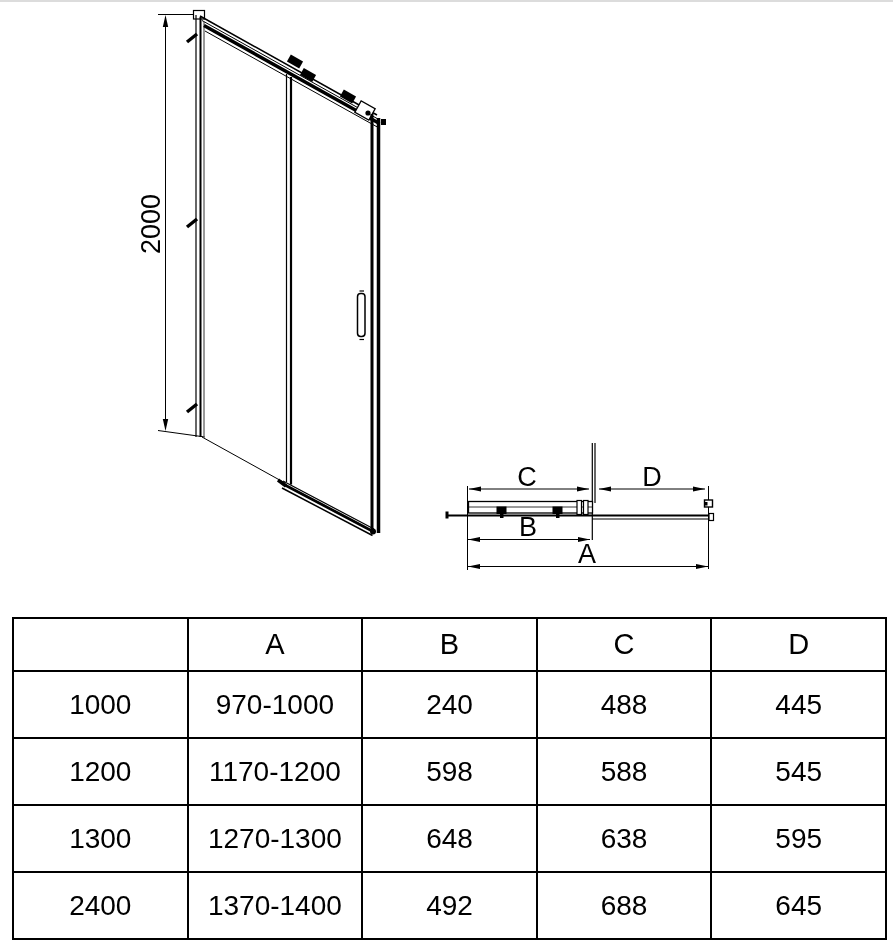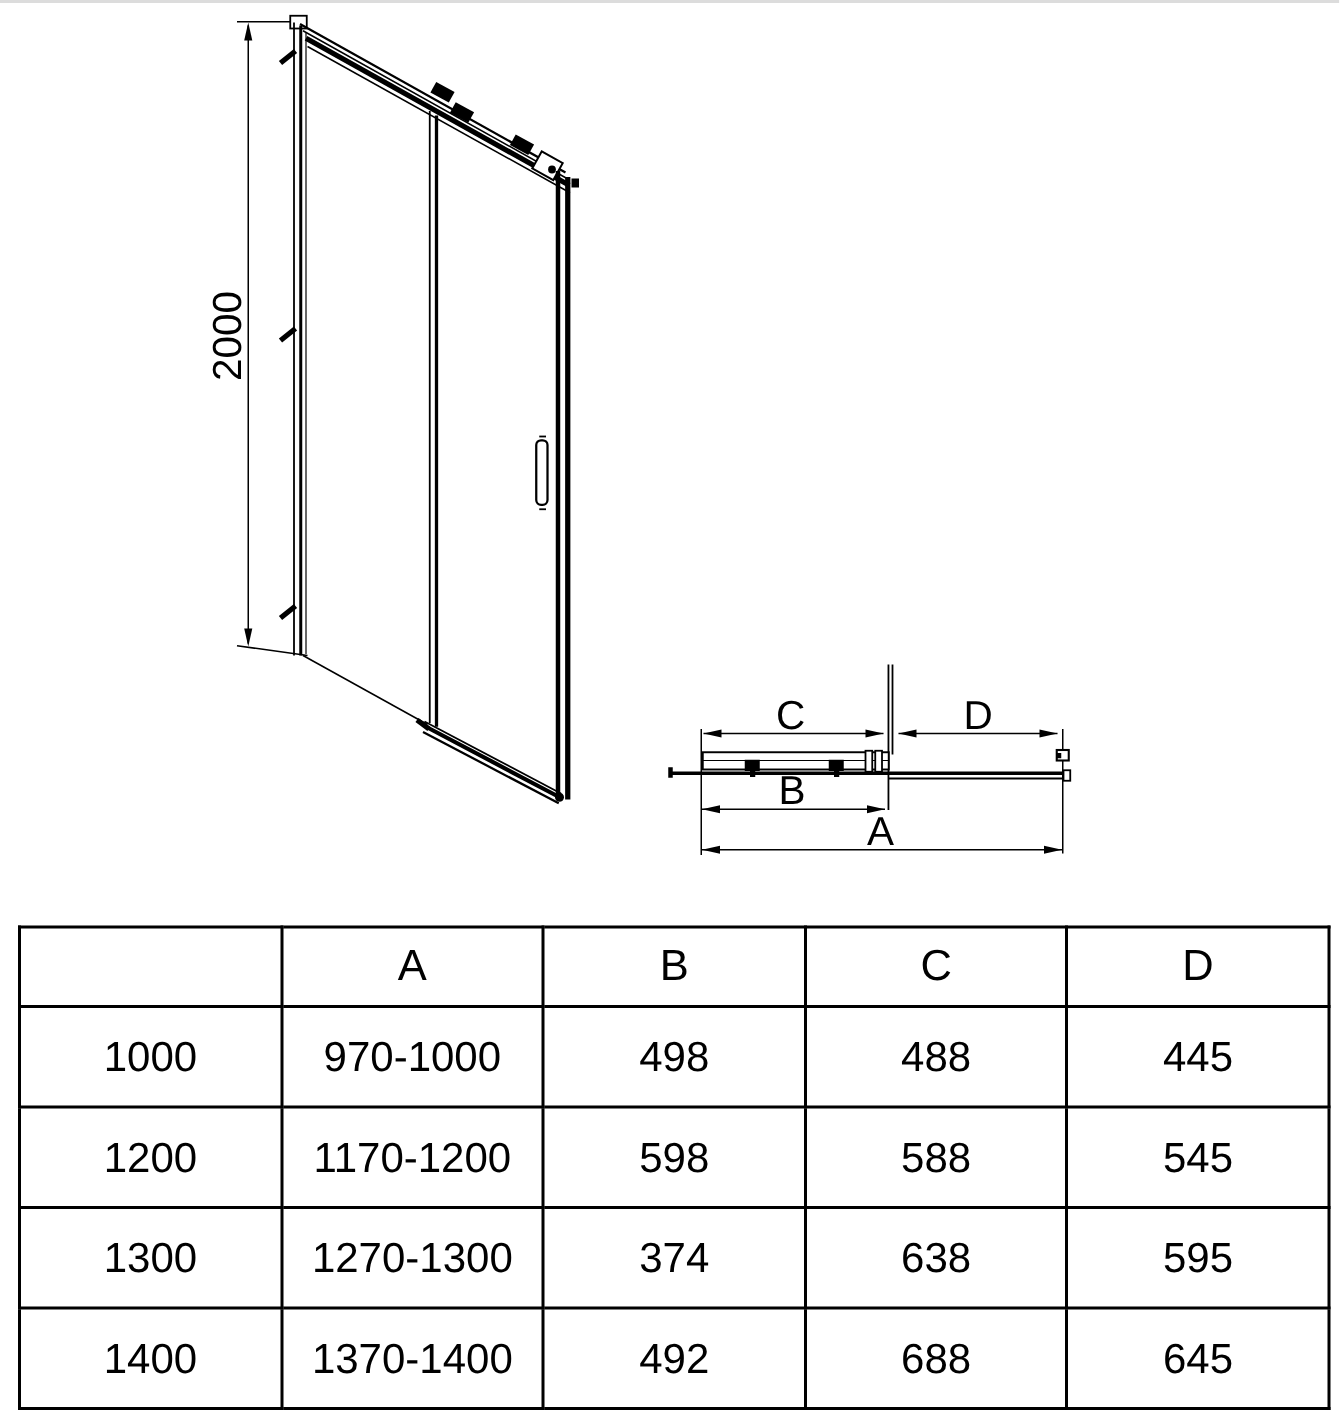--- a/index.html
+++ b/index.html
@@ -168,40 +168,40 @@
           <th>A</th>
           <th>B</th>
           <th>C</th>
           <th>D</th>
         </tr>
     </thead>
     <tbody>
         <tr>
           <td>1000</td>
           <td>970-1000</td>
-          <td>498</td>
+          <td>240</td>
           <td>488</td>
           <td>445</td>
         </tr>
         <tr>
           <td>1200</td>
           <td>1170-1200</td>
           <td>598</td>
           <td>588</td>
           <td>545</td>
         </tr>
         <tr>
           <td>1300</td>
           <td>1270-1300</td>
-          <td>374</td>
+          <td>648</td>
           <td>638</td>
           <td>595</td>
         </tr>
         <tr>
-          <td>1400</td>
+          <td>2400</td>
           <td>1370-1400</td>
           <td>492</td>
           <td>688</td>
           <td>645</td>
         </tr>
       </tbody>
   </table>
 </div>
 
 </body></html>

